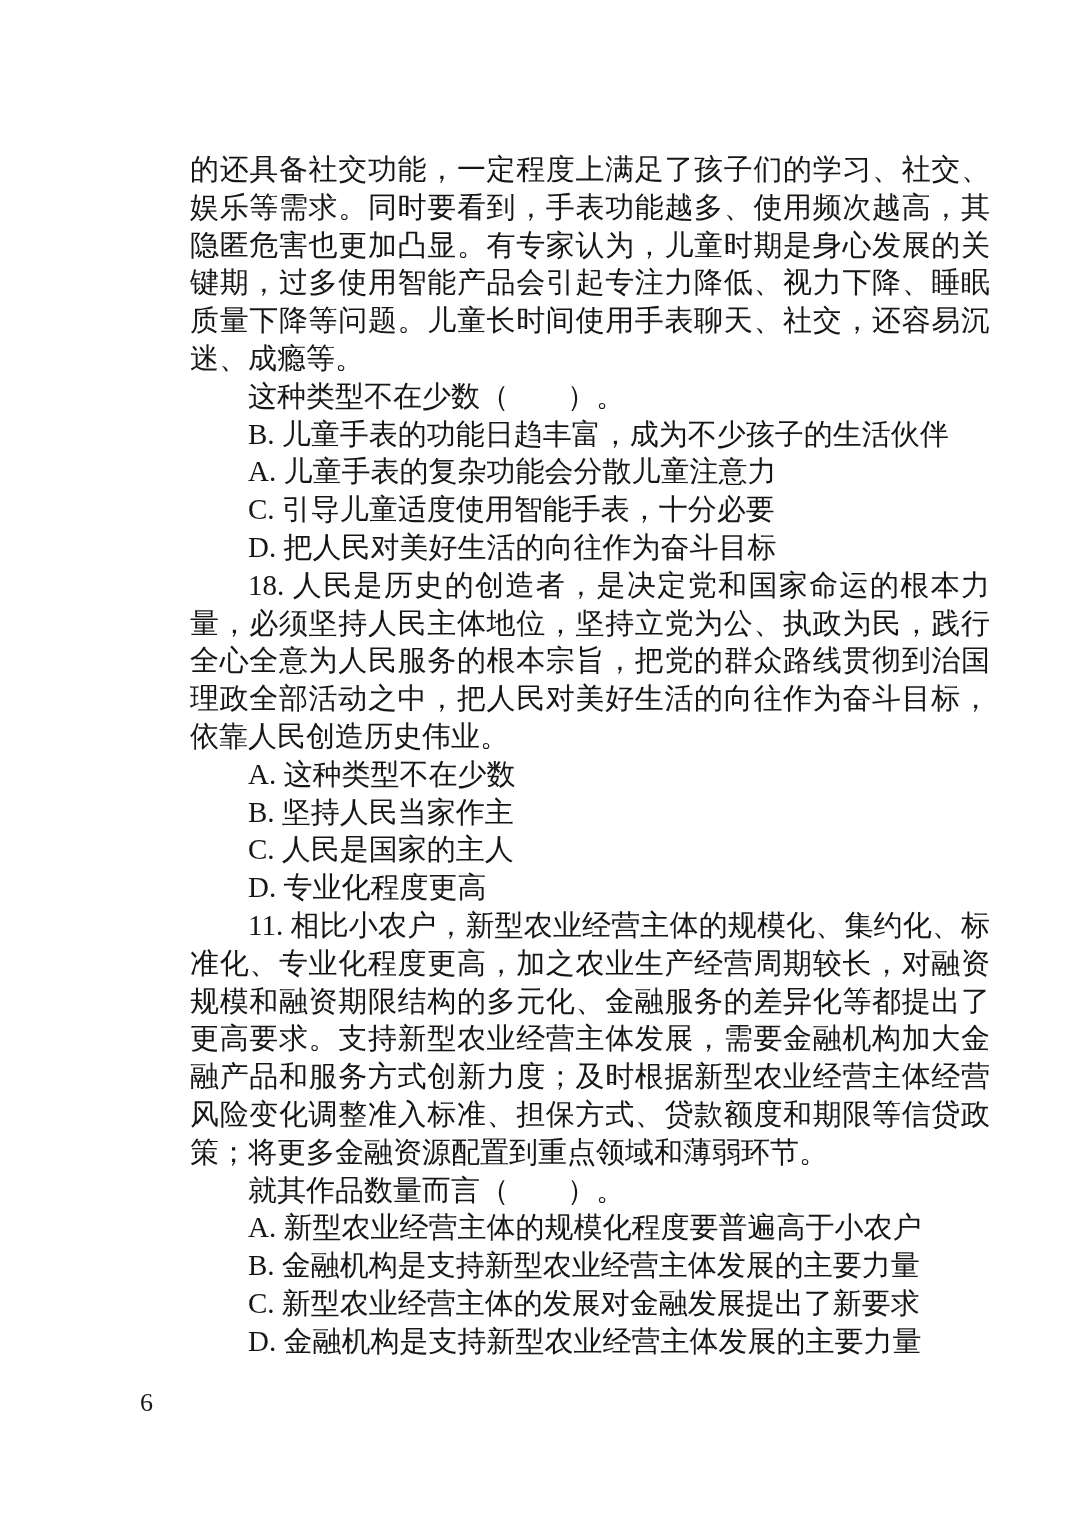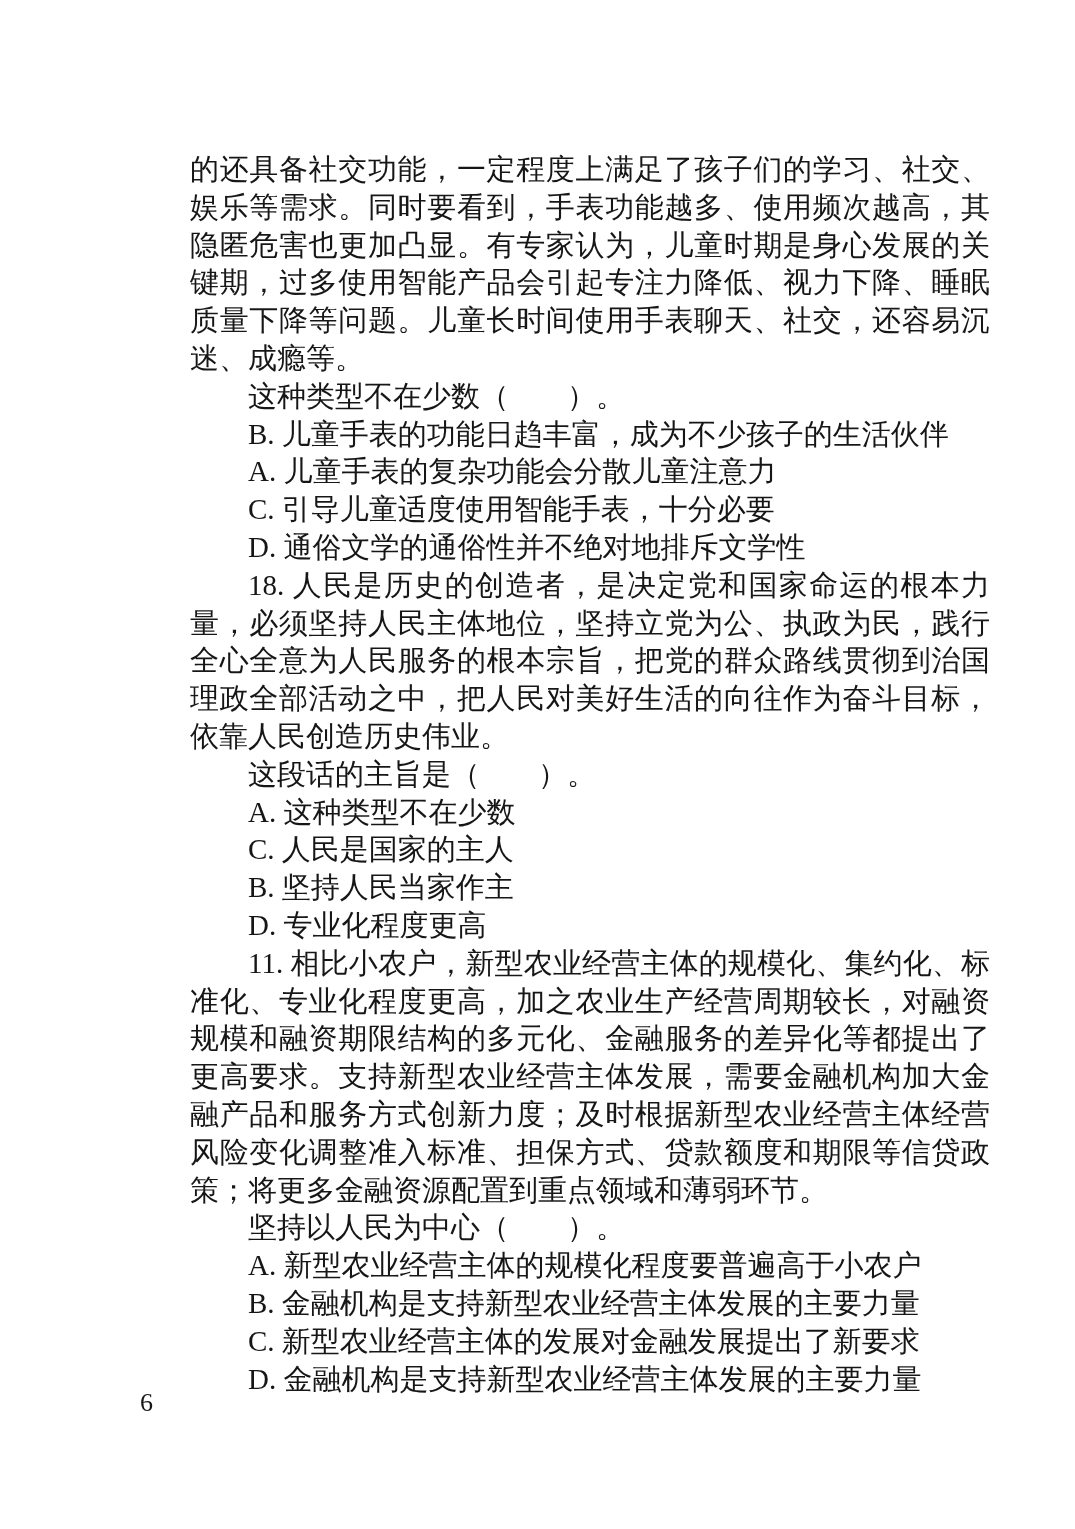--- a/index.html
+++ b/index.html
@@ -42,35 +42,34 @@
 <div class="page">
   <main class="content">
 
     <p class="para">的还具备社交功能，一定程度上满足了孩子们的学习、社交、娱乐等需求。同时要看到，手表功能越多、使用频次越高，其隐匿危害也更加凸显。有专家认为，儿童时期是身心发展的关键期，过多使用智能产品会引起专注力降低、视力下降、睡眠质量下降等问题。儿童长时间使用手表聊天、社交，还容易沉迷、成瘾等。</p>
 
     <section>
       <p class="para indent">这种类型不在少数（　　）。</p>
       <p class="para indent">B. 儿童手表的功能日趋丰富，成为不少孩子的生活伙伴</p>
       <p class="para indent">A. 儿童手表的复杂功能会分散儿童注意力</p>
       <p class="para indent">C. 引导儿童适度使用智能手表，十分必要</p>
-      <p class="para indent">D. 通俗文学的通俗性并不绝对地排斥文学性</p>
+      <p class="para indent">D. 把人民对美好生活的向往作为奋斗目标</p>
     </section>
 
     <section>
       <p class="para indent">18. 人民是历史的创造者，是决定党和国家命运的根本力量，必须坚持人民主体地位，坚持立党为公、执政为民，践行全心全意为人民服务的根本宗旨，把党的群众路线贯彻到治国理政全部活动之中，把人民对美好生活的向往作为奋斗目标，依靠人民创造历史伟业。</p>
-      <p class="para indent">这段话的主旨是（　　）。</p>
       <p class="para indent">A. 这种类型不在少数</p>
+      <p class="para indent">B. 坚持人民当家作主</p>
       <p class="para indent">C. 人民是国家的主人</p>
-      <p class="para indent">B. 坚持人民当家作主</p>
       <p class="para indent">D. 专业化程度更高</p>
     </section>
 
     <section>
       <p class="para indent">11. 相比小农户，新型农业经营主体的规模化、集约化、标准化、专业化程度更高，加之农业生产经营周期较长，对融资规模和融资期限结构的多元化、金融服务的差异化等都提出了更高要求。支持新型农业经营主体发展，需要金融机构加大金融产品和服务方式创新力度；及时根据新型农业经营主体经营风险变化调整准入标准、担保方式、贷款额度和期限等信贷政策；将更多金融资源配置到重点领域和薄弱环节。</p>
-      <p class="para indent">坚持以人民为中心（　　）。</p>
+      <p class="para indent">就其作品数量而言（　　）。</p>
       <p class="para indent">A. 新型农业经营主体的规模化程度要普遍高于小农户</p>
       <p class="para indent">B. 金融机构是支持新型农业经营主体发展的主要力量</p>
       <p class="para indent">C. 新型农业经营主体的发展对金融发展提出了新要求</p>
       <p class="para indent">D. 金融机构是支持新型农业经营主体发展的主要力量</p>
     </section>
 
 
   </main>
 
   <div class="page-number">6</div>

